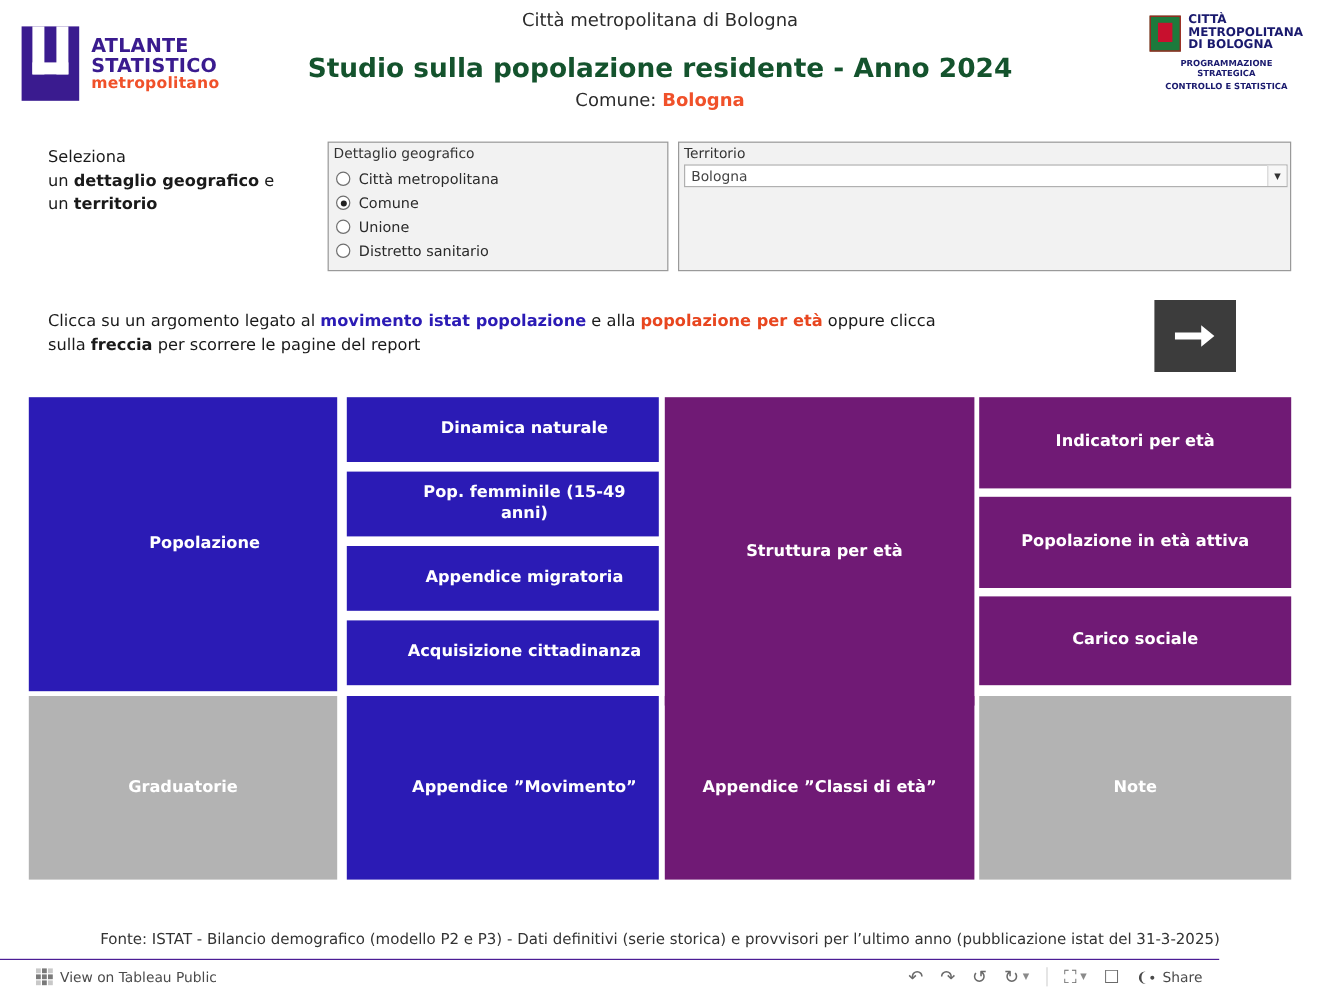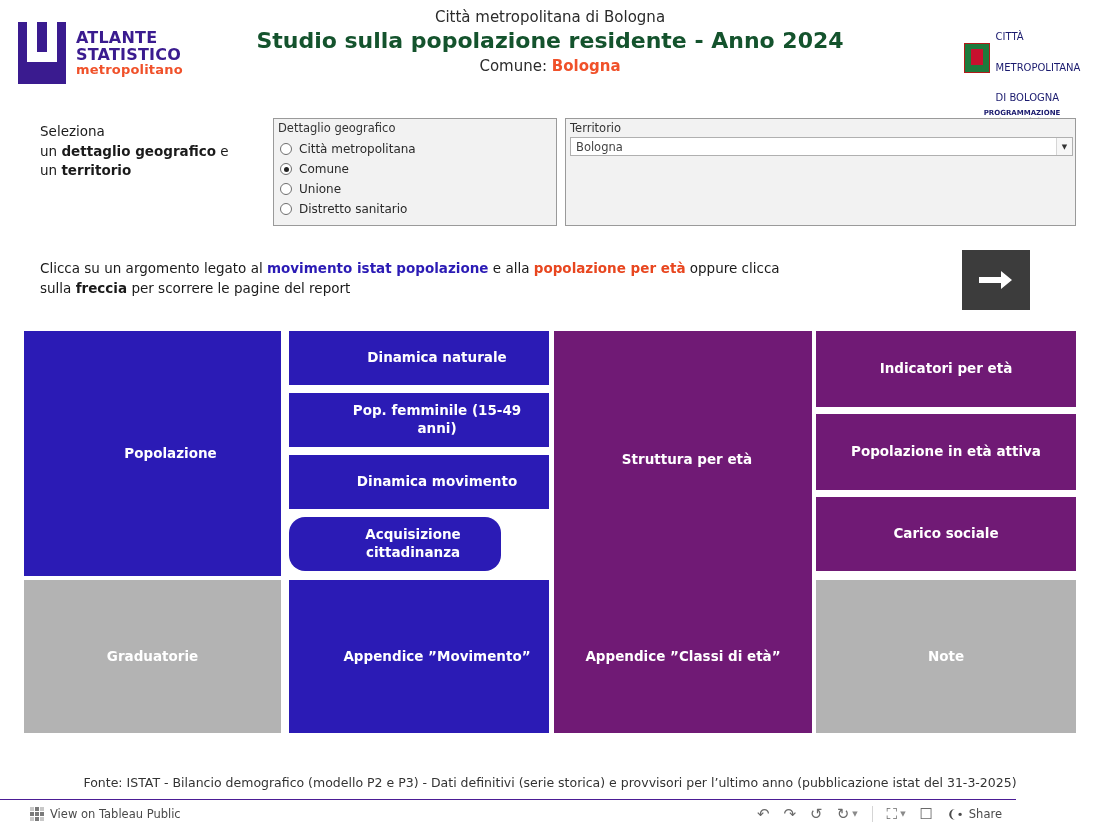--- a/index.html
+++ b/index.html
@@ -57,21 +57,21 @@
   }
   .logo-text .l3 {
     font-size: 13px; font-weight: bold; color: #f0512a; letter-spacing: .2px;
   }
 
   .titles {
     position: absolute; left: 0; top: 8px; width: 1100px;
     text-align: center;
   }
   .title-sup {
-    font-size: 15px; color: #2b2b2b; margin-bottom: 2px;
+    font-size: 15px; color: #2b2b2b; margin-bottom: 19px;
   }
   .title-main {
     font-size: 22px; font-weight: bold; color: #14532d; margin-bottom: 4px;
   }
   .title-sub {
     font-size: 15px; color: #2b2b2b;
   }
   .title-sub .comune-name { color: #f0512a; font-weight: bold; }
 
   .logo-right {
@@ -87,21 +87,21 @@
     position: relative;
   }
   .crest::after {
     content: "";
     position: absolute; left: 6px; top: 5px;
     width: 12px; height: 16px;
     background: #c8102e;
   }
   .crest-row { display: flex; align-items: center; gap: 6px; }
   .crest-txt { line-height: 1.05; text-align: left; }
-  .crest-txt div { font-size: 10px; font-weight: normal; color: #1a1a6e; margin-top: 20px; }
+  .crest-txt div { font-size: 10px; font-weight: bold; color: #1a1a6e; }
   .crest-sub { font-size: 7px; font-weight: bold; color: #1a1a6e; text-align: center; line-height: 1.25; margin-top: 3px; }
 
   
   .sel-label {
     position: absolute; left: 40px; top: 122px;
     font-size: 13.5px; color: #1a1a1a; line-height: 1.45;
     width: 220px;
   }
   .sel-label b { font-weight: bold; }
 
@@ -185,21 +185,21 @@
   }
   .blue   { background: #2b1bb5; padding-left: 44px; }
   .orange { background: #701a75; }
   .gray   { background: #b3b3b3; }
 
   
   #t-popolazione      { left: 0;   top: 0;   width: 257px; height: 245px; }
   #t-dinamica-nat     { left: 265px; top: 0;   width: 260px; height: 54px; }
   #t-pop-femminile    { left: 265px; top: 62px;  width: 260px; height: 54px; }
   #t-dinamica-mig     { left: 265px; top: 124px; width: 260px; height: 54px; }
-  #t-acq-cittadinanza { left: 265px; top: 186px; width: 212px; height: 54px; border-radius: 16px; }
+  #t-acq-cittadinanza { left: 265px; top: 186px; width: 260px; height: 54px; }
   #t-struttura        { left: 530px; top: 0;   width: 258px; height: 257px; padding-left: 16px; }
   #t-indicatori       { left: 792px; top: 0;   width: 260px; height: 76px; }
   #t-pop-attiva       { left: 792px; top: 83px;  width: 260px; height: 76px; }
   #t-carico-sociale   { left: 792px; top: 166px; width: 260px; height: 74px; }
 
   #t-graduatorie      { left: 0;   top: 249px; width: 257px; height: 153px; }
   #t-app-movimento    { left: 265px; top: 249px; width: 260px; height: 153px; }
   #t-app-classi       { left: 530px; top: 249px; width: 258px; height: 153px; }
   #t-note             { left: 792px; top: 249px; width: 260px; height: 153px; }
 
@@ -323,21 +323,21 @@
   <div class="arrow-btn">
     <svg width="34" height="22" viewBox="0 0 34 22" aria-hidden="true">
       <path d="M0 8 H22 V2 L33 11 L22 20 V14 H0 Z" fill="#ffffff"></path>
     </svg>
   </div>
 
   <div class="grid">
     <div class="tile blue" id="t-popolazione">Popolazione</div>
     <div class="tile blue" id="t-dinamica-nat">Dinamica naturale</div>
     <div class="tile blue" id="t-pop-femminile">Pop. femminile (15-49 anni)</div>
-    <div class="tile blue" id="t-dinamica-mig">Dinamica movimento</div>
+    <div class="tile blue" id="t-dinamica-mig">Appendice migratoria</div>
     <div class="tile blue" id="t-acq-cittadinanza">Acquisizione cittadinanza</div>
     <div class="tile orange" id="t-struttura">Struttura per età</div>
     <div class="tile orange" id="t-indicatori">Indicatori per età</div>
     <div class="tile orange" id="t-pop-attiva">Popolazione in età attiva</div>
     <div class="tile orange" id="t-carico-sociale">Carico sociale</div>
     <div class="tile gray" id="t-graduatorie">Graduatorie</div>
     <div class="tile blue" id="t-app-movimento">Appendice ”Movimento”</div>
     <div class="tile orange" id="t-app-classi">Appendice ”Classi di età”</div>
     <div class="tile gray" id="t-note">Note</div>
   </div>

